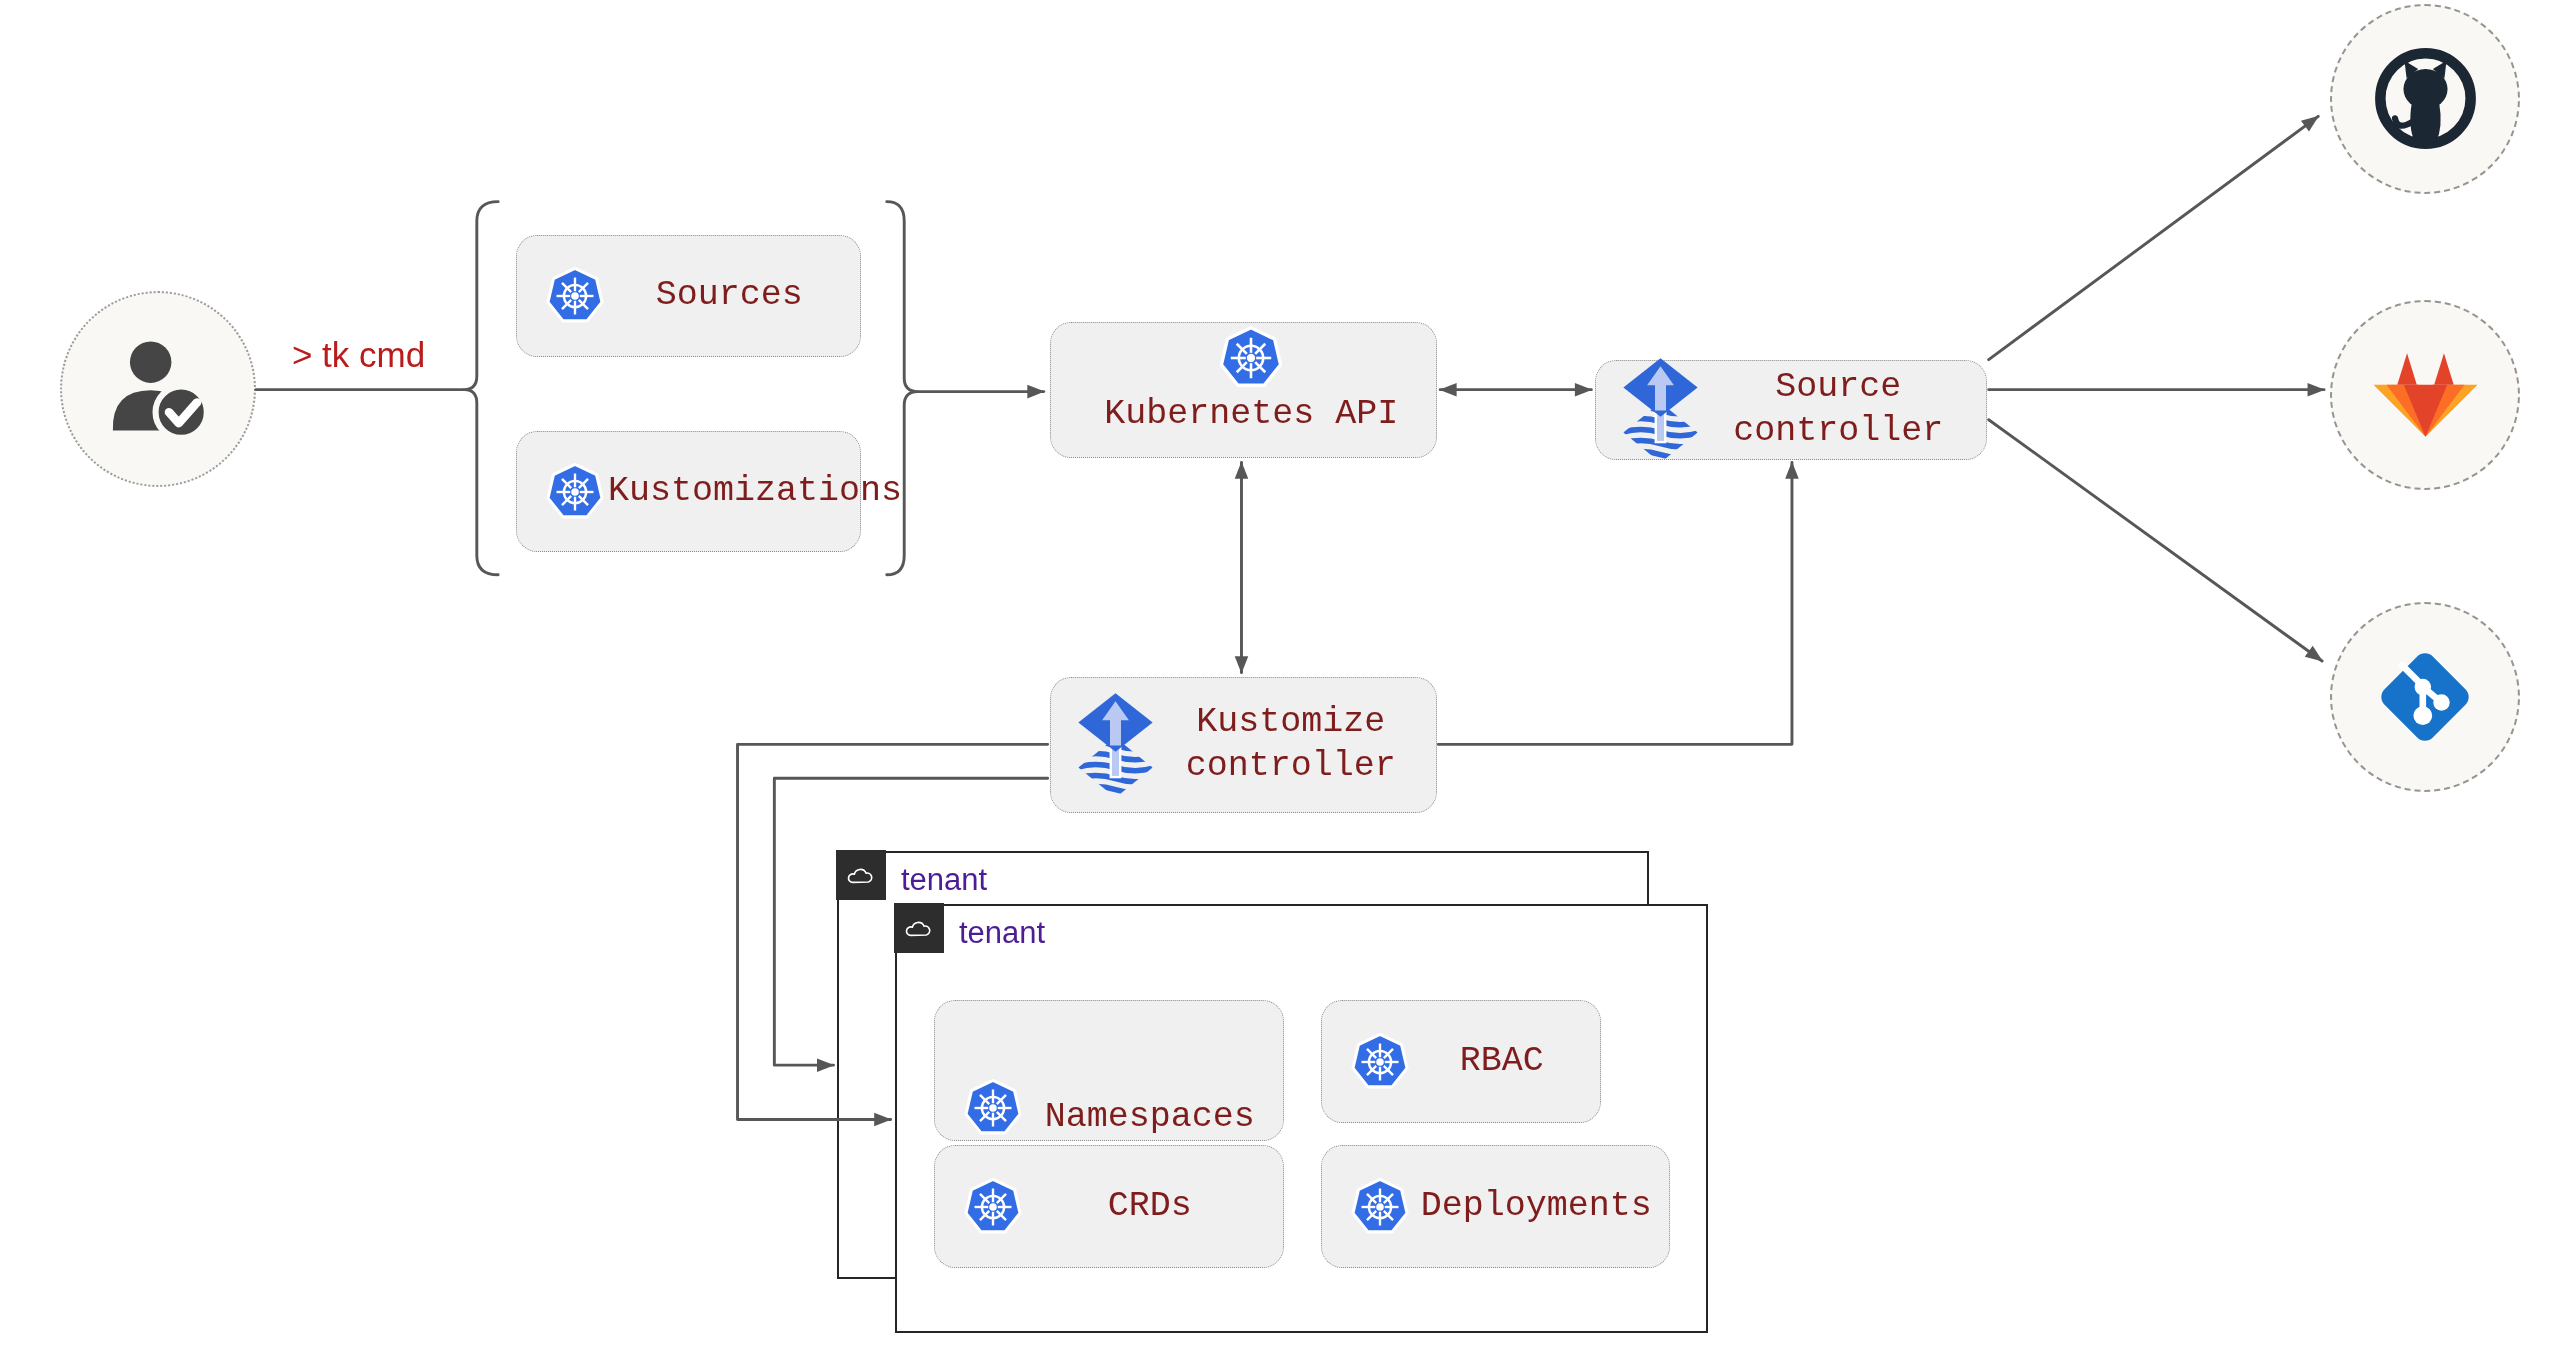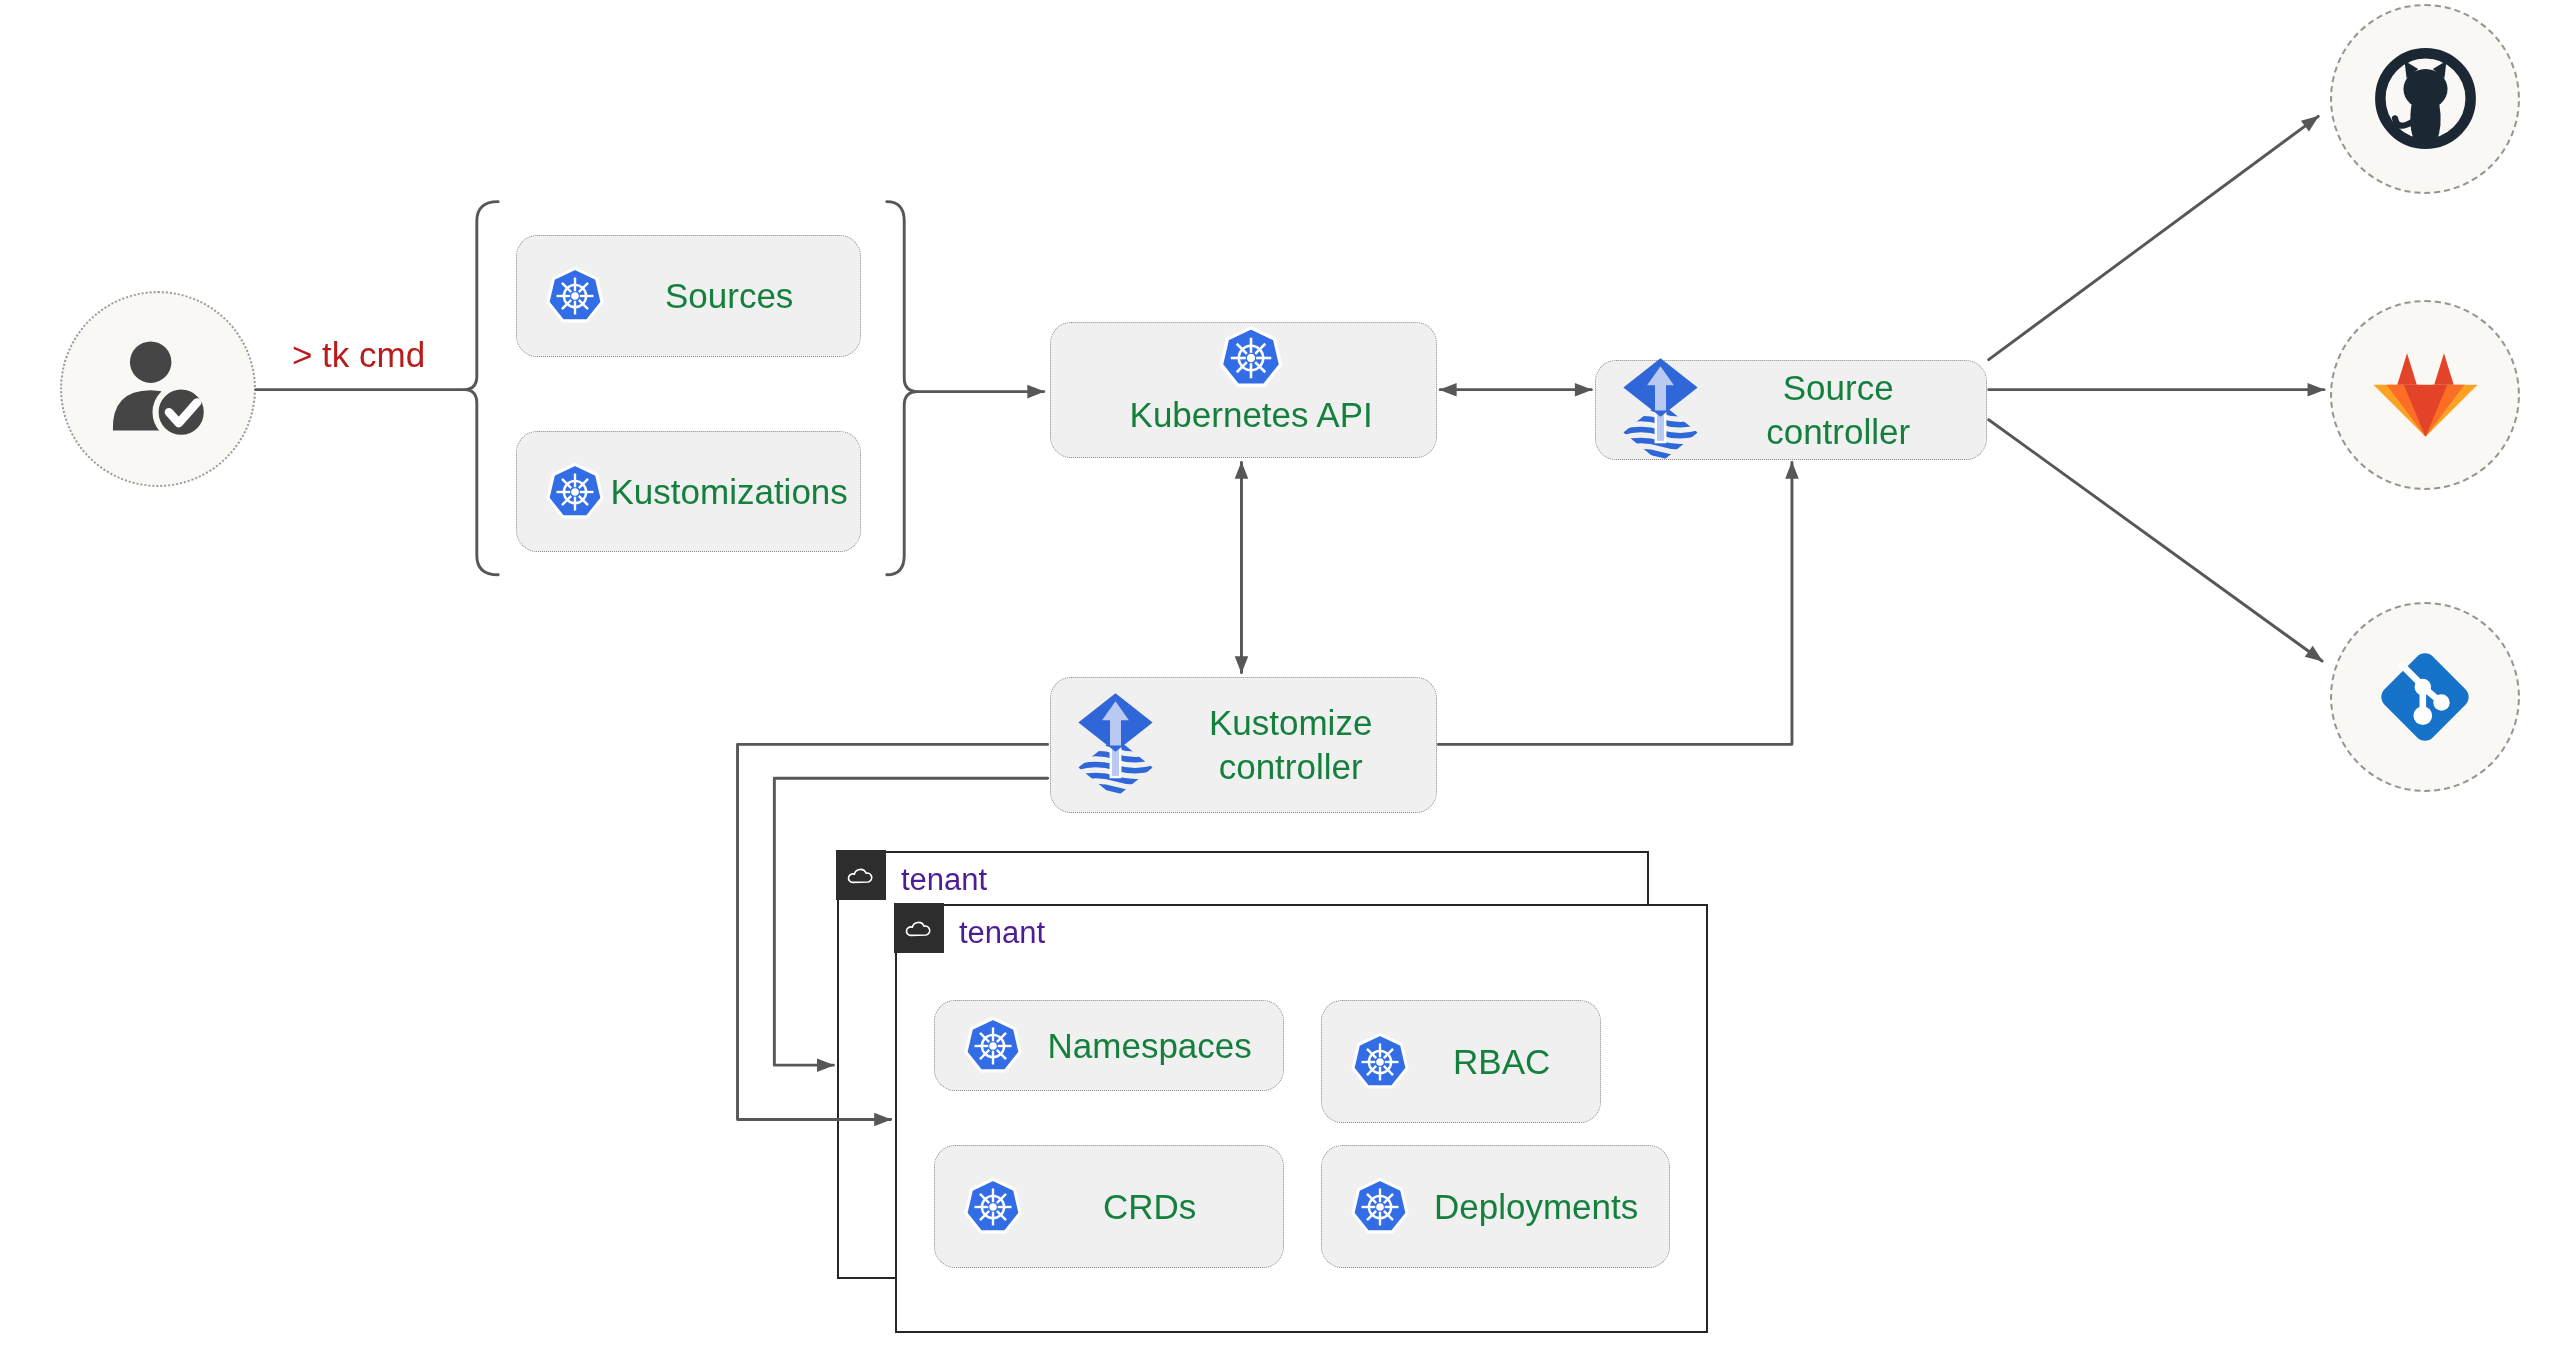--- a/index.html
+++ b/index.html
@@ -1,21 +1,21 @@
 <!DOCTYPE html>
 <html><head>
 <meta charset="utf-8">
 <style>
   html,body{margin:0;padding:0;background:#ffffff;}
   #stage{position:relative;width:2576px;height:1355px;background:#ffffff;overflow:hidden;
          font-family:"Liberation Sans", sans-serif;color:#1c1c1c;}
   
   .node{position:absolute;background:#f0f0f0;border:1.9px dotted #8b8b8b;border-radius:21.3px;
         display:flex;align-items:center;padding:0 9.7px 0 25px;box-sizing:border-box;}
-  .node .lbl{flex:1;text-align:center;font-size:35px;line-height:1.25;color:#15803d;}
+  .node .lbl{flex:1;text-align:center;font-size:35px;line-height:1.25;color:#7f1d1d;font-family:Liberation Mono, monospace;}
   .icon-k8s{width:66px;height:64px;flex:0 0 auto;}
   .icon-flux{width:79px;height:109px;flex:0 0 auto;}
   
   .tenantbox{position:absolute;background:#ffffff;border:2.9px solid #262626;box-sizing:border-box;}
   .tenant-head{position:absolute;top:-2.9px;left:-2.9px;width:50px;height:50px;background:#2d2d2d;
                display:flex;align-items:center;justify-content:center;}
   .tenant-lbl{position:absolute;left:62px;top:8.7px;font-size:31px;color:#4c1d95;}
   
   .provider{position:absolute;width:190px;height:190px;border-radius:50%;
             border:2.9px dashed #97948f;background:#faf8f4;box-sizing:border-box;
@@ -170,21 +170,21 @@
   </div>
 
   <div class="tenantbox" id="tenant-front" style="left:895px;top:904px;width:813px;height:429px;">
     <div class="tenant-head">
       <svg width="33" height="23" viewBox="0 0 34 24">
           <use href="#cloud"></use>
         </svg>
     </div>
     <div class="tenant-lbl">tenant</div>
 
-    <div class="node" style="left:37px;top:94px;width:350px;height:91px;">
+    <div class="node" style="left:37px;top:94px;width:350px;height:141px;align-items:flex-end;">
       <svg class="icon-k8s" viewBox="0 0 68 66" width="66" height="64">
           <use href="#k8s"></use>
         </svg>
       <div class="lbl">Namespaces</div>
     </div>
     <div class="node" style="left:424px;top:94px;width:280px;height:123px;">
       <svg class="icon-k8s" viewBox="0 0 68 66" width="66" height="64">
           <use href="#k8s"></use>
         </svg>
       <div class="lbl">RBAC</div>

